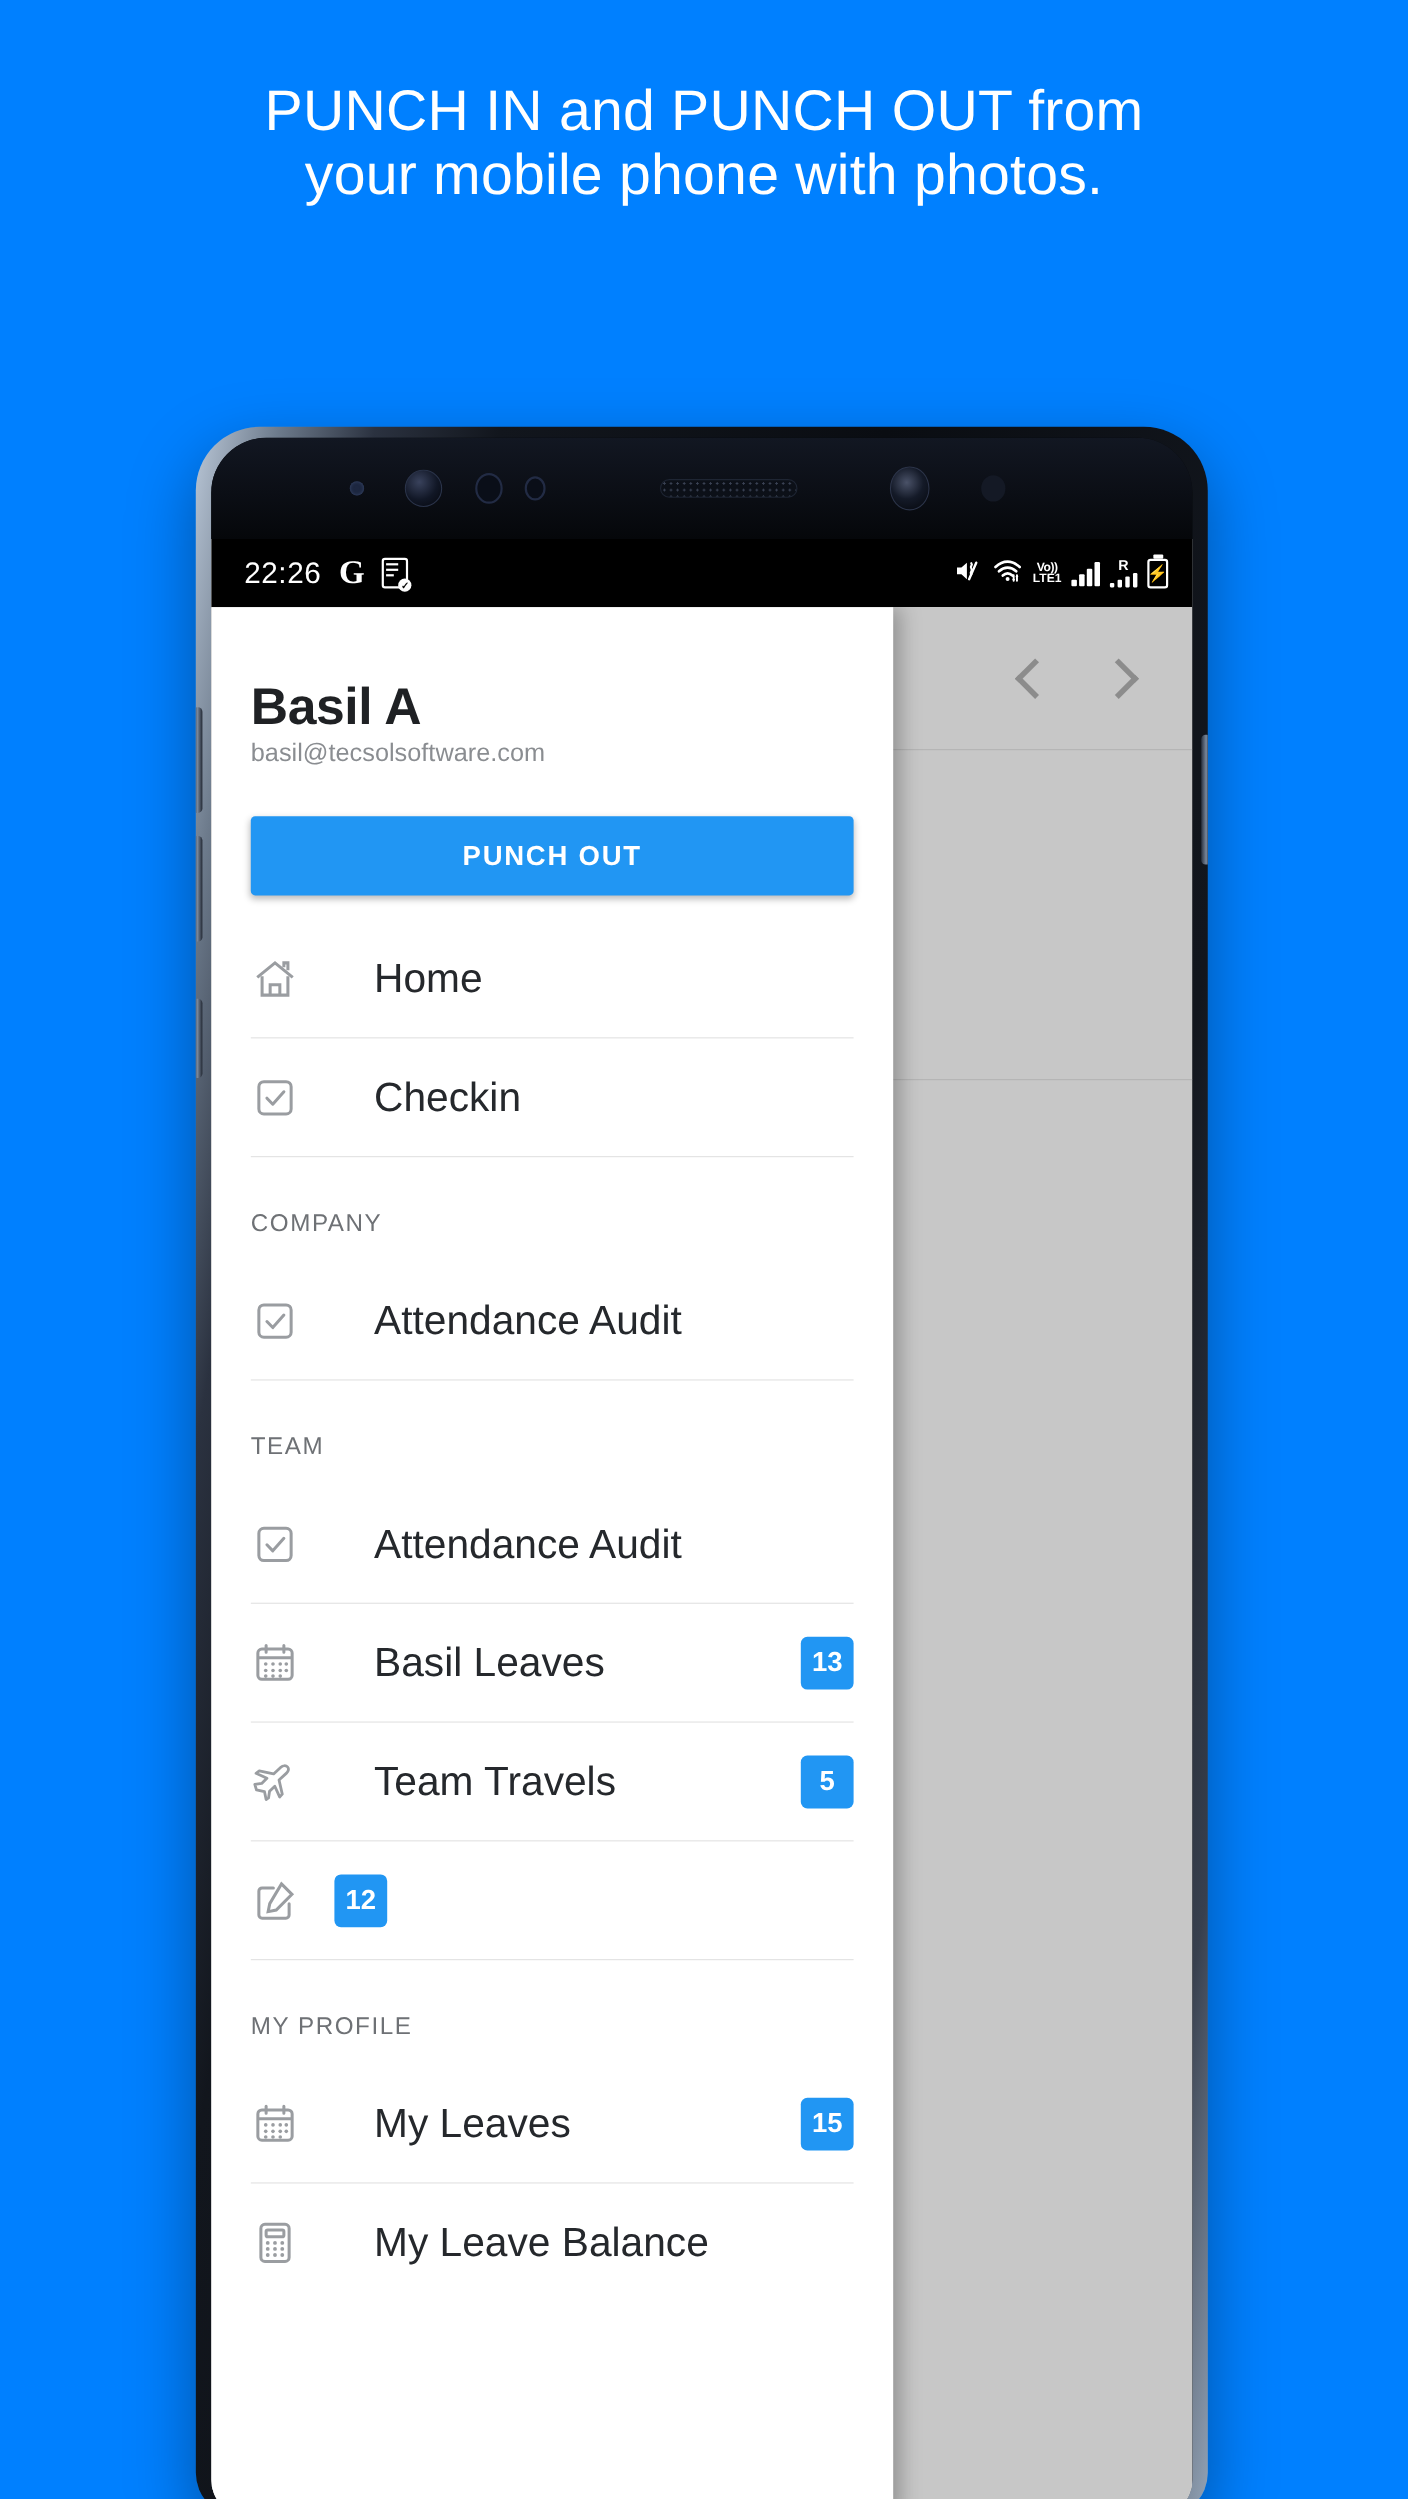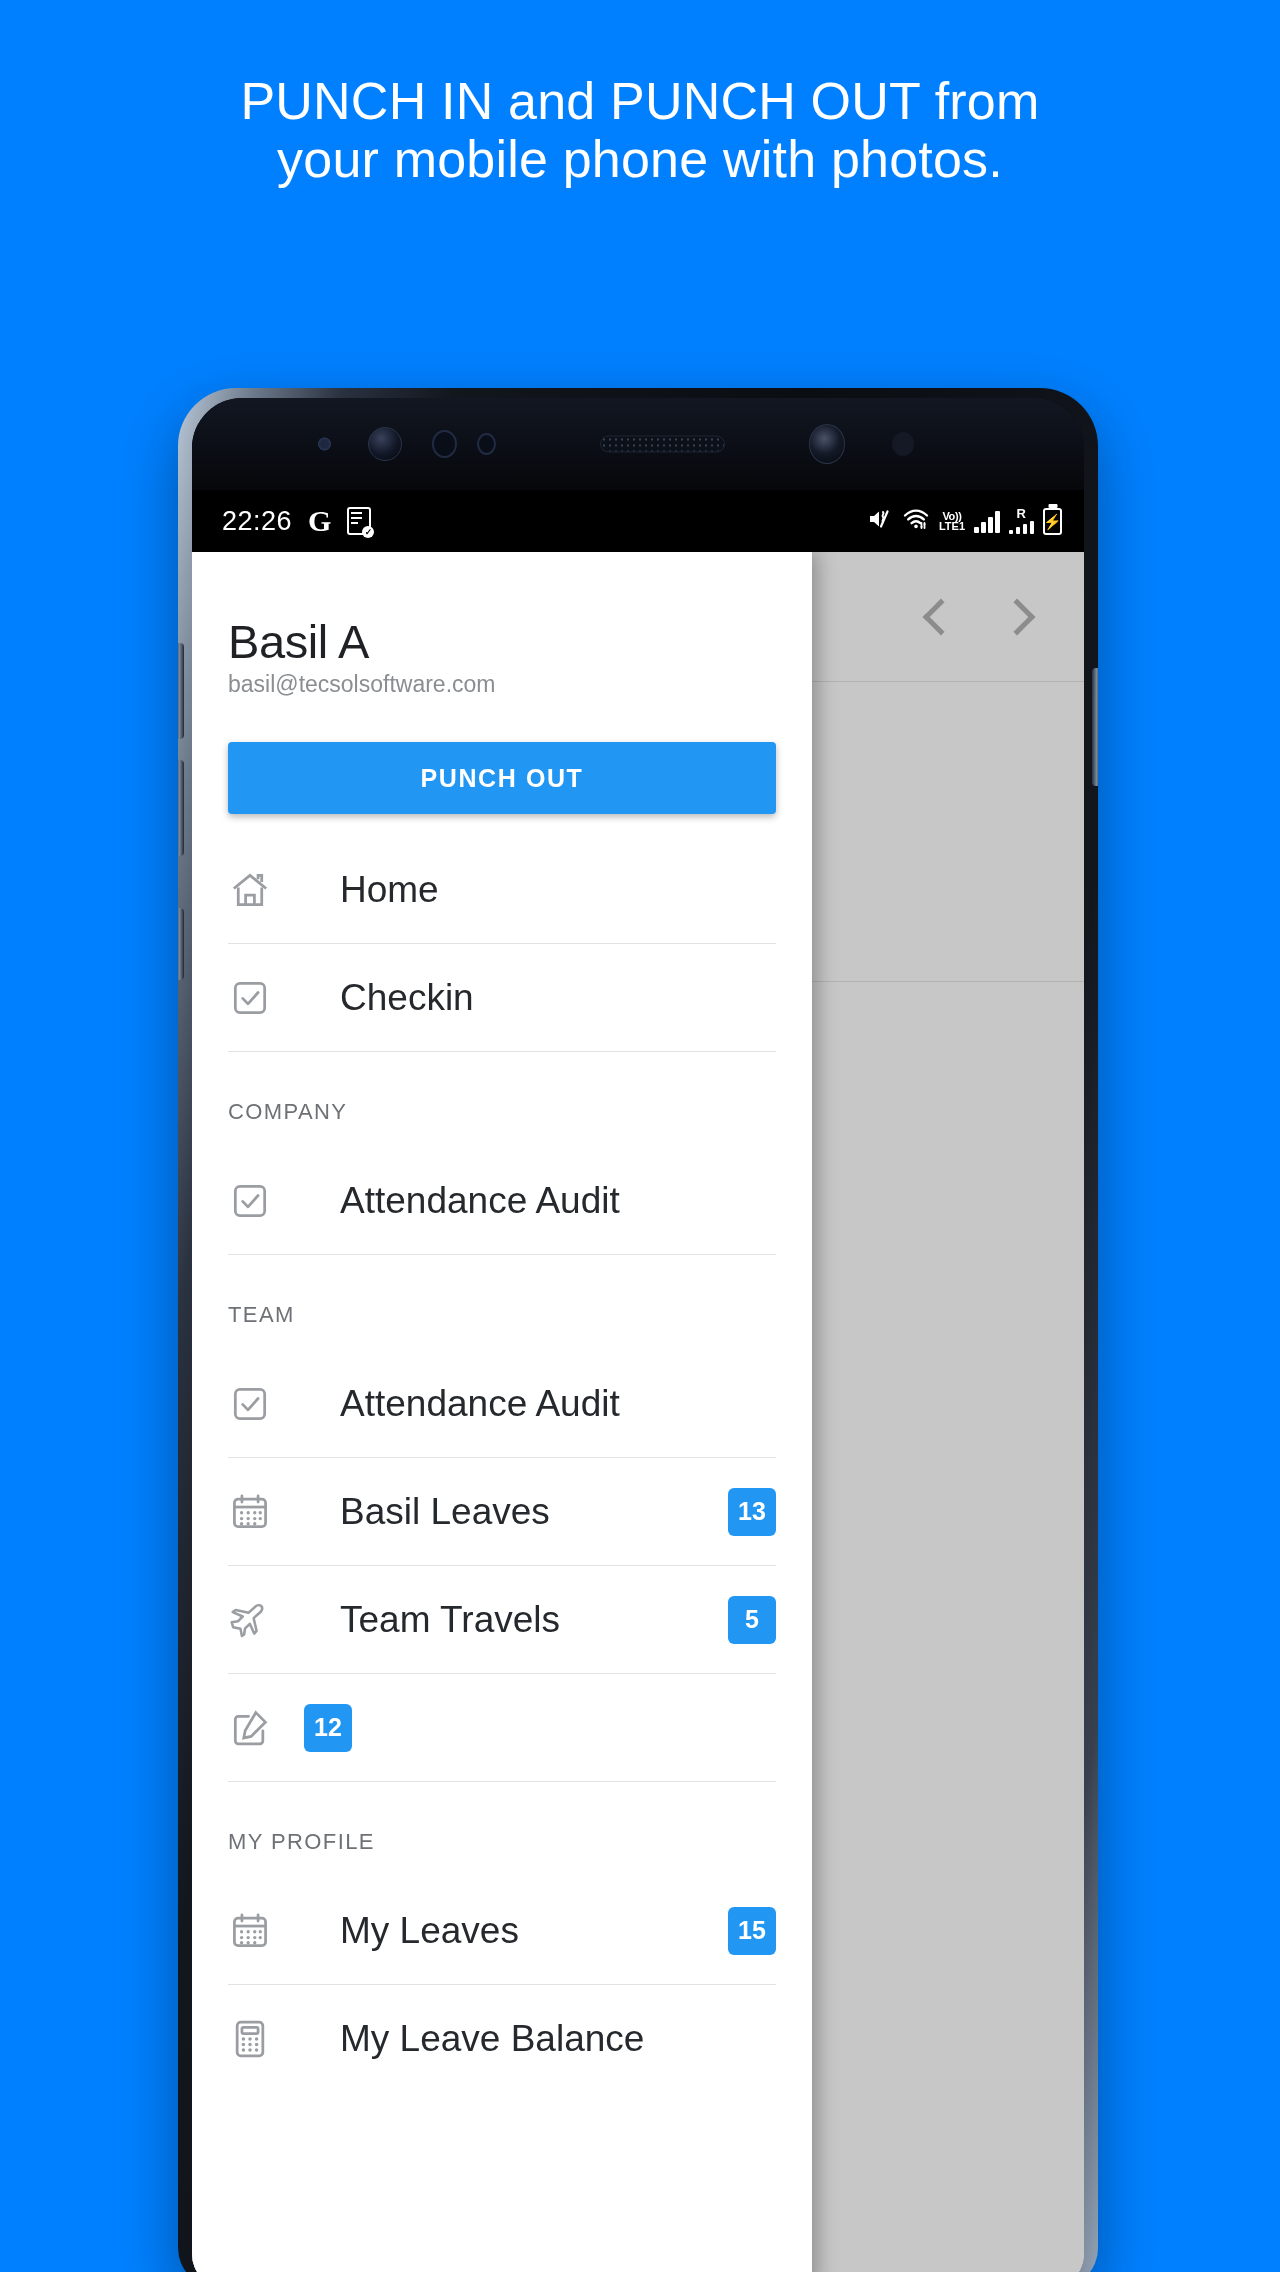--- a/index.html
+++ b/index.html
@@ -137,21 +137,21 @@
   .bg-total .val { color:#22262b; font-size:42px; margin-top:22px; }
 
   
   .drawer {
     position:absolute; left:0; top:62px; width:620px; bottom:0;
     background:#ffffff; z-index:3;
     box-shadow:6px 0 18px rgba(0,0,0,0.28);
     overflow:hidden;
   }
   .dr-head { padding:62px 36px 0 36px; }
-  .dr-name  { font-size:47px; color:#1f2124; font-weight:400; letter-spacing:-0.4px; }
+  .dr-name  { font-size:47px; color:#1f2124; font-weight:700; letter-spacing:-0.4px; }
   .dr-email { font-size:23px; color:#8a8d91; margin-top:2px; }
 
   .punch-btn {
     margin:44px 36px 0 36px; height:72px; border-radius:4px;
     background:#2196f3; color:#fff; border:none;
     font-size:25px; font-weight:700; letter-spacing:1.6px;
     box-shadow:0 3px 7px rgba(0,0,0,0.28);
     display:flex; align-items:center; justify-content:center;
     font-family:"Liberation Sans", sans-serif; cursor:pointer; width:calc(100% - 72px);
   }

